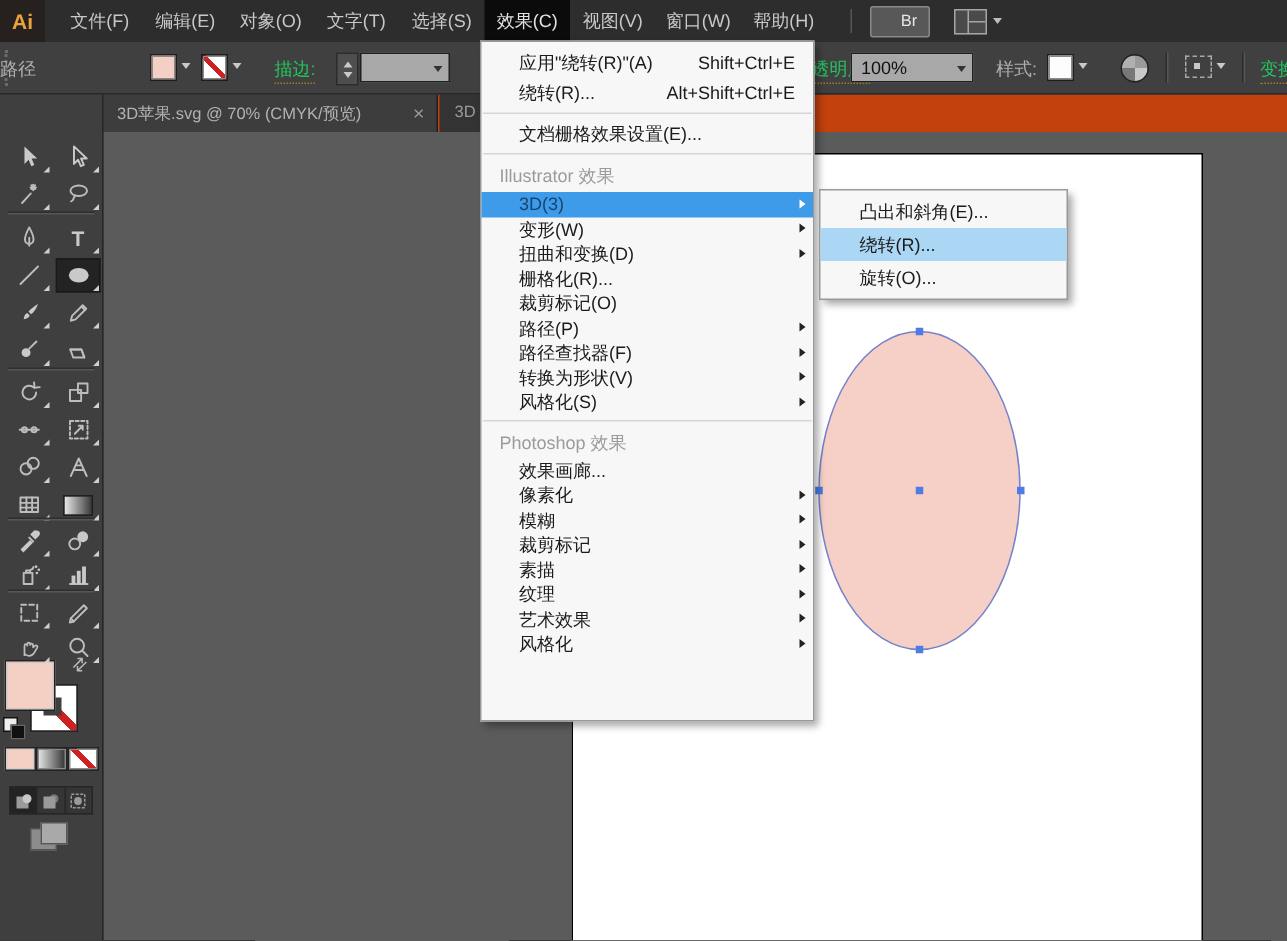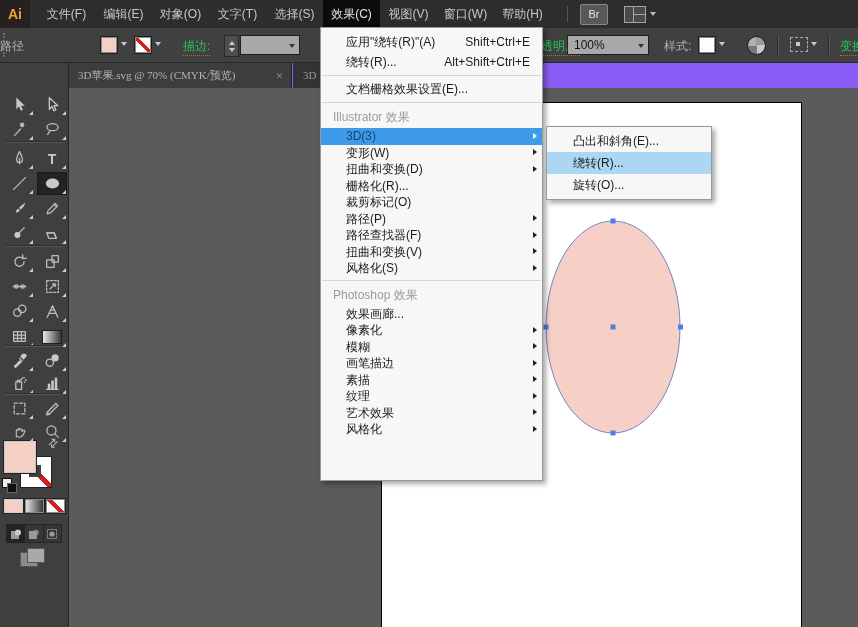--- a/index.html
+++ b/index.html
@@ -8,21 +8,21 @@
 
   
   .menubar{position:absolute;left:0;top:0;width:858px;height:28px;background:#2D2D2D;display:flex;align-items:center;z-index:30;}
   .logo{width:30px;height:28px;background:#26211E;color:#E8A33A;font-weight:bold;font-size:14px;
         display:flex;align-items:center;justify-content:center;}
   .mb-items{display:flex;margin-left:8px;}
   .mb-item{width:57px;height:28px;line-height:28px;text-align:center;font-size:12px;color:#C8C8C8;cursor:default;}
   .mb-item.active{background:#0B0B0B;color:#E2E2E2;}
   .mb-divider{width:1px;height:16px;background:#565656;margin:0 12px 0 16px;}
   .br-btn{width:26px;height:19px;background:#585858;border:1px solid #8A8A8A;border-radius:2px;color:#E5E5E5;
-          font-size:11px;display:flex;align-items:center;justify-content:center;}
+          font-size:11px;display:flex;align-items:center;justify-content:center;padding-left:12px;}
   .ws-btn{margin-left:16px;display:flex;align-items:center;gap:4px;}
   .ws-icon{width:20px;height:15px;border:1px solid #A5A5A5;background:#4A4A4A;position:relative;}
   .ws-icon::before{content:"";position:absolute;left:8px;top:0;bottom:0;width:1px;background:#A5A5A5;}
   .ws-icon::after{content:"";position:absolute;left:9px;right:0;top:7px;height:1px;background:#A5A5A5;}
   .caret-down{width:0;height:0;border-top:4px solid #BDBDBD;border-left:3.5px solid transparent;border-right:3.5px solid transparent;}
 
   
   .controlbar{position:absolute;left:0;top:28px;width:858px;height:34px;background:#404040;border-bottom:1px solid #282828;z-index:10;}
   .cb-grip{position:absolute;left:3px;top:5px;height:24px;width:3px;border-left:2px dotted #6B6B6B;}
   .cb-label{position:absolute;top:10px;font-size:12px;color:#AFAFAF;white-space:nowrap;}
@@ -40,21 +40,21 @@
   .graybox{position:absolute;top:7px;height:20px;background:#A8A8A8;border:1px solid #1F1F1F;box-sizing:border-box;
            font-size:12px;color:#111;line-height:18px;padding-left:6px;}
   .graybox .dd-caret{border-top-color:#333;right:4px;top:8px;}
   .cb-vdiv{position:absolute;top:7px;width:1px;height:20px;background:#2C2C2C;box-shadow:1px 0 0 #575757;}
   .recolor{position:absolute;left:747px;top:8px;width:17px;height:17px;border-radius:50%;
            background:conic-gradient(#9A9A9A 0 90deg,#C9C9C9 0 180deg,#787878 0 270deg,#B0B0B0 0);border:1px solid #222;}
   .isolate{position:absolute;left:790px;top:9px;width:16px;height:13px;border:1px dashed #A8A8A8;position:absolute;}
   .isolate::after{content:"";position:absolute;left:5px;top:3.5px;width:4px;height:4px;background:#C9C9C9;}
 
   
-  .tabbar{position:absolute;left:68px;top:62px;width:790px;height:26px;background:#8b5cf6;z-index:5;font-family:Liberation Serif, serif;}
+  .tabbar{position:absolute;left:68px;top:62px;width:790px;height:26px;background:#c2410c;z-index:5;}
   .tab-active{position:absolute;left:0;top:0;width:224px;height:26px;background:#3D3D3D;border-right:1px solid #1F1F1F;
               display:flex;align-items:center;padding:0 8px 0 10px;box-sizing:border-box;}
   .tab-title{font-size:11px;color:#B2B2B2;white-space:nowrap;}
   .tab-close{margin-left:auto;color:#9A9A9A;font-size:13px;line-height:13px;}
   .tab-second{position:absolute;left:225px;top:0;width:96px;height:26px;background:#333333;display:flex;align-items:center;
               padding:0 10px;font-size:11px;color:#9A9A9A;overflow:hidden;box-sizing:border-box;}
 
   
   .toolbar{position:absolute;left:0;top:62px;width:68px;height:565px;background:#3F3F3F;border-right:1px solid #262626;z-index:6;}
   .tool{position:absolute;width:30px;height:23px;display:flex;align-items:center;justify-content:center;color:#C9C9C9;}
@@ -467,28 +467,28 @@
       <div class="mi tall"><span>文档栅格效果设置(E)...</span></div>
       <div class="msep"></div>
       <div class="mh">Illustrator 效果</div>
       <div class="mi open"><span>3D(3)</span><span class="arr"></span></div>
       <div class="mi"><span>变形(W)</span><span class="arr"></span></div>
       <div class="mi"><span>扭曲和变换(D)</span><span class="arr"></span></div>
       <div class="mi"><span>栅格化(R)...</span></div>
       <div class="mi"><span>裁剪标记(O)</span></div>
       <div class="mi"><span>路径(P)</span><span class="arr"></span></div>
       <div class="mi"><span>路径查找器(F)</span><span class="arr"></span></div>
-      <div class="mi"><span>扭曲和变换(V)</span><span class="arr"></span></div>
+      <div class="mi"><span>转换为形状(V)</span><span class="arr"></span></div>
       <div class="mi"><span>风格化(S)</span><span class="arr"></span></div>
       <div class="msep"></div>
       <div class="mh">Photoshop 效果</div>
       <div class="mi"><span>效果画廊...</span></div>
       <div class="mi"><span>像素化</span><span class="arr"></span></div>
       <div class="mi"><span>模糊</span><span class="arr"></span></div>
-      <div class="mi"><span>画笔描边</span><span class="arr"></span></div>
+      <div class="mi"><span>裁剪标记</span><span class="arr"></span></div>
       <div class="mi"><span>素描</span><span class="arr"></span></div>
       <div class="mi"><span>纹理</span><span class="arr"></span></div>
       <div class="mi"><span>艺术效果</span><span class="arr"></span></div>
       <div class="mi"><span>风格化</span><span class="arr"></span></div>
     </div>
 
   <div class="menu" id="submenu-3d">
       <div class="smi">凸出和斜角(E)...</div>
       <div class="smi hl">绕转(R)...</div>
       <div class="smi">旋转(O)...</div>

